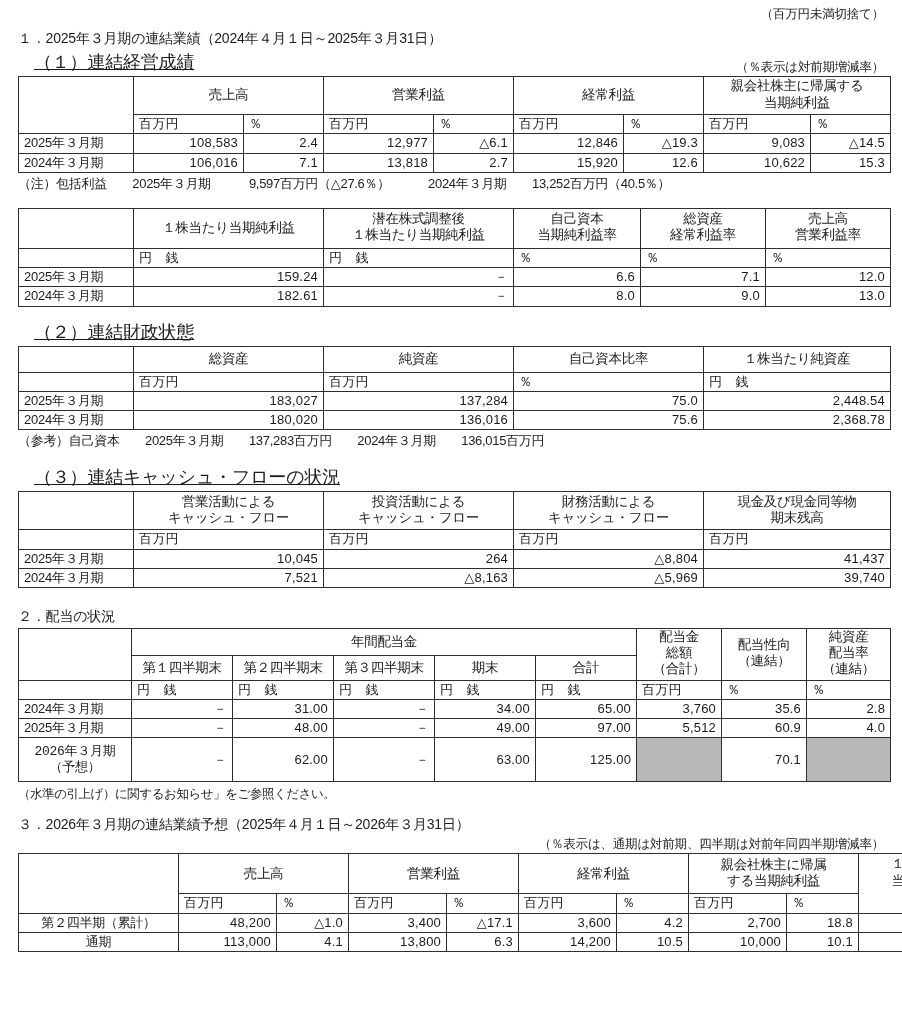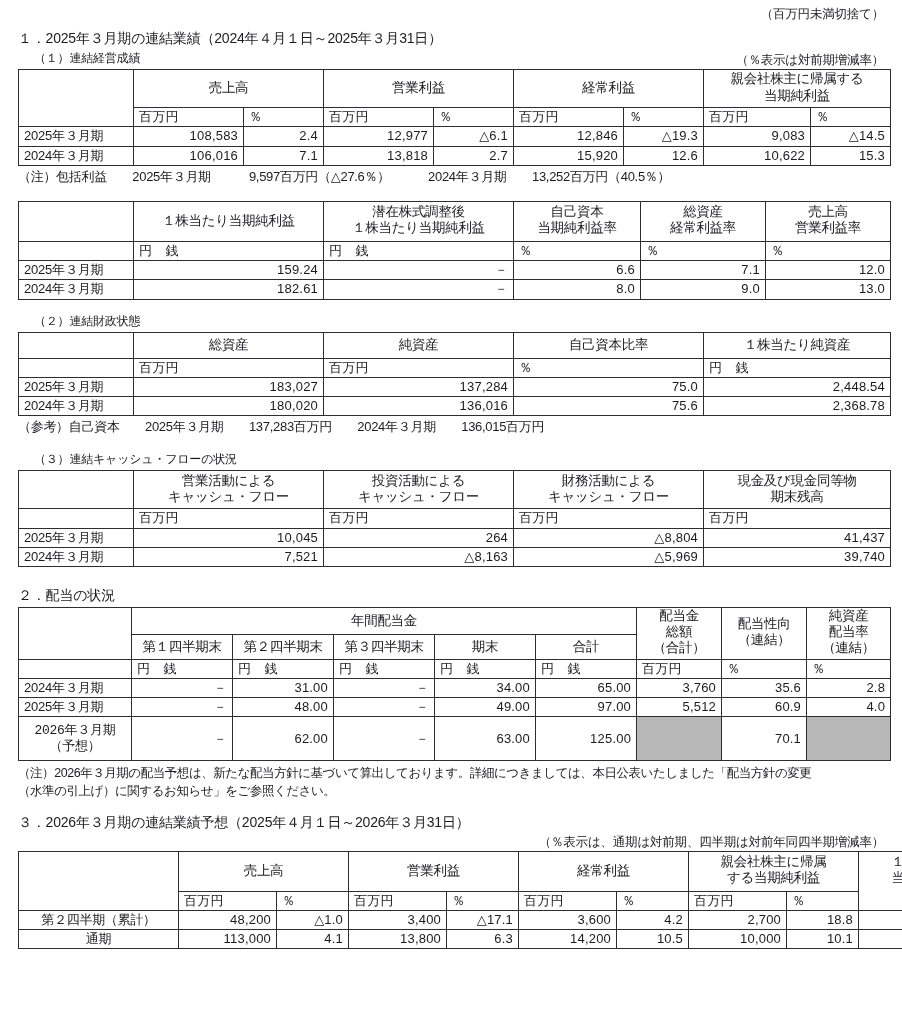--- a/index.html
+++ b/index.html
@@ -32,24 +32,25 @@
     letter-spacing: -0.2px;
     white-space: nowrap;
   }
   .sec-title {
     font-size: 14px;
     letter-spacing: -0.2px;
     padding: 0 0 2px 6px;
     white-space: nowrap;
   }
   .sub-title {
-    font-size: 12px;
+    font-size: 18px;
     letter-spacing: -0.2px;
     padding: 0 0 2px 22px;
     white-space: nowrap;
+    text-decoration: underline;
   }
   .note-line {
     font-size: 13px;
     letter-spacing: -0.3px;
     padding: 2px 0 2px 6px;
     white-space: nowrap;
   }
   .note-wrap {
     font-size: 12.5px;
     letter-spacing: -0.45px;
@@ -387,21 +388,20 @@
         <td class="num">63.00</td>
         <td class="num">125.00</td>
         <td class="num shaded"></td>
         <td class="num">70.1</td>
         <td class="num shaded"></td>
       </tr>
     </tbody>
   </table>
 
   <div class="note-wrap">
-    <span>（注）2026年３月期の配当予想は、新たな配当方針に基づいて算出しております。詳細につきましては、本日公表いたしました「配当方針の変更</span>
     <span class="l2">（水準の引上げ）に関するお知らせ」をご参照ください。</span>
   </div>
 
   <div class="spacer-md"></div>
 
   <div class="sec-title">３．2026年３月期の連結業績予想（2025年４月１日～2026年３月31日）</div>
   <div class="right-note">（％表示は、通期は対前期、四半期は対前年同四半期増減率）</div>
 
   <table class="fin">
     <colgroup>

